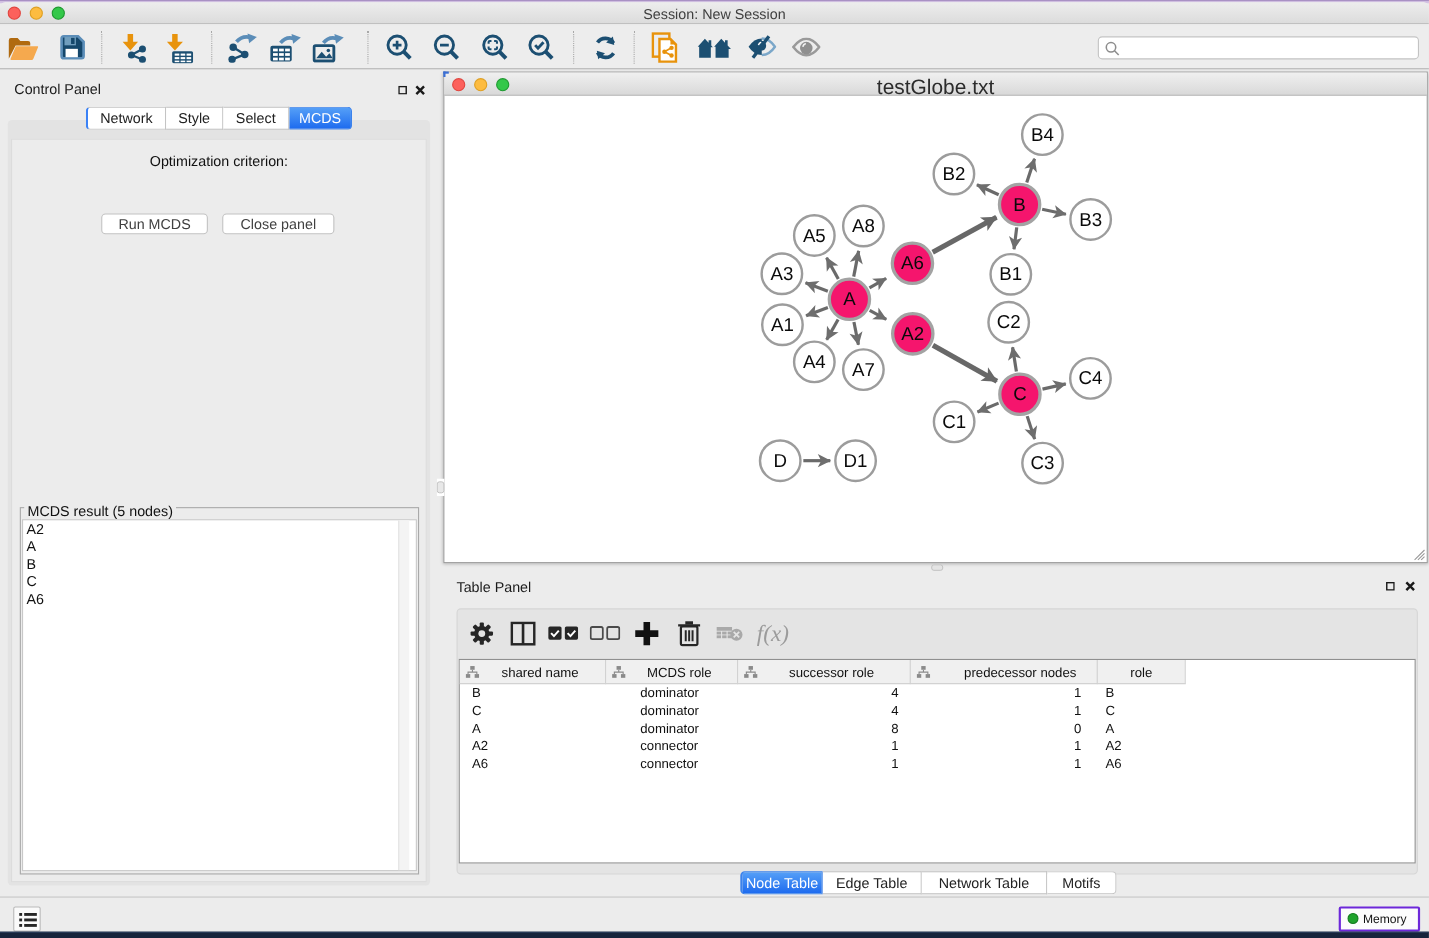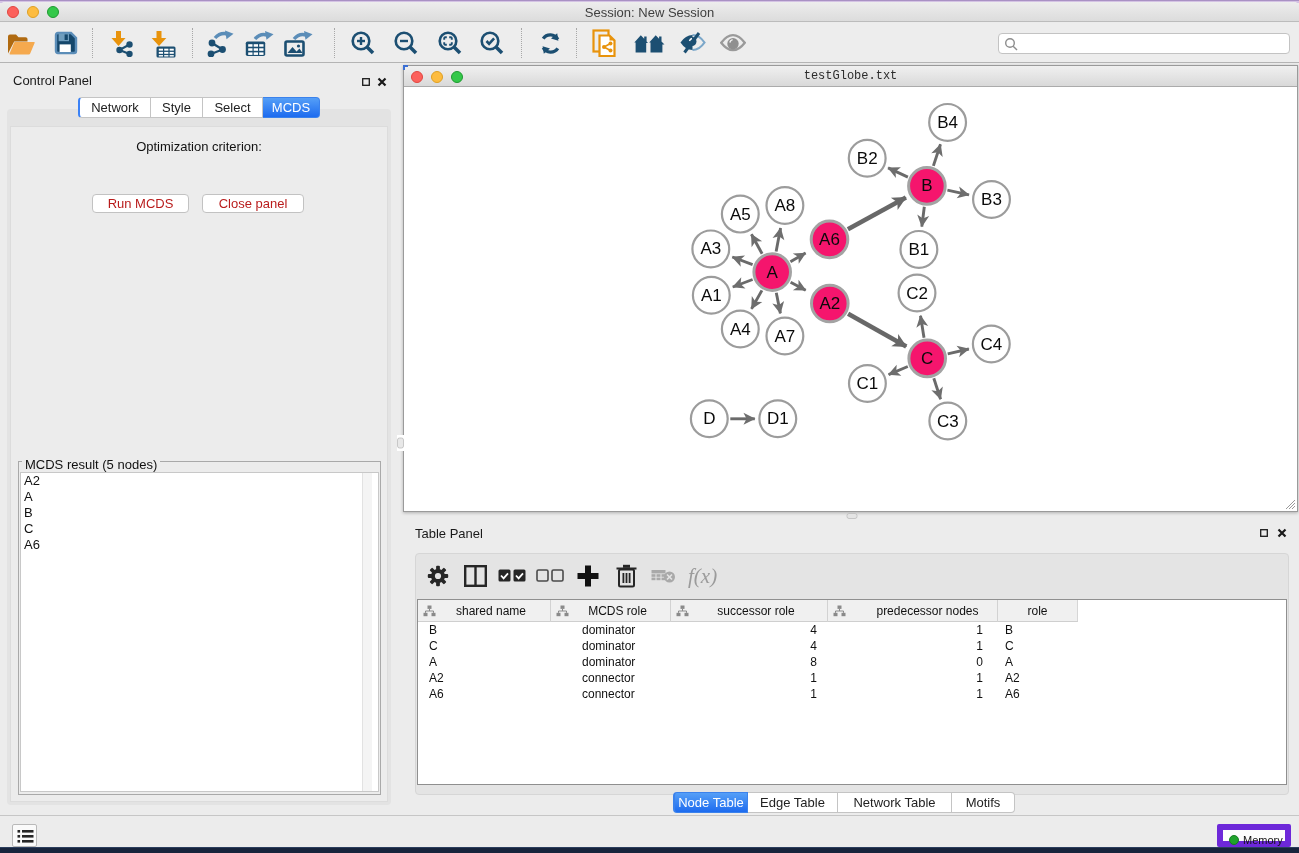--- a/index.html
+++ b/index.html
@@ -22,53 +22,53 @@
 #cp-inner { position:absolute; left:3px; top:17px; right:3px; bottom:3px; background:#ececec; border:1px solid #dcdcdc; }
 .tabs { position:absolute; display:flex; height:21px; z-index:5; white-space:nowrap; }
 .tab { height:21px; line-height:20px; padding:0; background:#fff; border:1px solid #c4c4c4; border-left:none; font-size:13px; color:#222; text-align:center; }
 .tab.first { border-left:2px solid #3b82f6; border-radius:4px 0 0 4px; }
 .tab.last { border-radius:0 4px 4px 0; }
 .tab.sel { background:linear-gradient(#559ff7,#1d6bef); color:#fff; border-color:#3b82ec; }
 #cp-tabs { left:78px; top:95px; }
 #opt-label { position:absolute; left:0; width:398px; top:137px; text-align:center; font-size:13px; color:#111; }
 #dropdown { position:absolute; left:43px; top:158px; width:311px; height:21px; background:#fff; border:1px solid #b9b9b9; border-radius:5px; font-size:13px; color:#111; text-align:center; line-height:19px; }
 #dd-spin { position:absolute; right:-1px; top:-1px; width:17px; height:21px; background:linear-gradient(#4d9ef8,#156bf2); border-radius:0 5px 5px 0; }
-.btn { position:absolute; height:19px; background:#fff; border:1px solid #c2c2c2; border-radius:4px; font-size:13px; color:#b91c1c; text-align:center; line-height:17px; }
+.btn { position:absolute; height:19px; background:#fff; border:1px solid #c2c2c2; border-radius:4px; font-size:13px; color:#404040; text-align:center; line-height:17px; }
 #fieldset { position:absolute; left:18px; top:459px; width:363px; height:334px; border:1px solid #a9a9a9; }
 #fs-legend { position:absolute; left:3px; top:-5px; background:#ececec; padding:0 3px; font-size:13px; color:#111; }
 #listbox { position:absolute; left:1px; top:10px; width:359px; height:320px; background:#fff; border:1px solid #c8c8c8; font-size:13px; color:#111; }
 #listbox .sb { position:absolute; right:6px; top:0; width:10px; height:100%; background:#f4f4f4; border-left:1px solid #e2e2e2; }
 #listbox ul { list-style:none; padding:0 0 0 3px; }
 #listbox li { height:16px; line-height:16px; }
 
 #netwin { position:absolute; left:403px; top:63px; width:895px; height:447px; background:#fff; border:1px solid #9a9a9a; box-shadow:0 1px 3px rgba(0,0,0,0.25); }
 #net-titlebar { position:absolute; top:0; left:0; right:0; height:21px; background:linear-gradient(#f0f0f0,#d9d9d9); border-bottom:1px solid #ababab; }
 #net-titlebar .t1 { left:7px; top:5px; background:#fc615c; border:0.5px solid #e14640;}
 #net-titlebar .t2 { left:27px; top:5px; background:#fdbc40; border:0.5px solid #dfa023;}
 #net-titlebar .t3 { left:47px; top:5px; background:#34c84a; border:0.5px solid #1f9a31;}
-#net-titlebar .title { position:absolute; top:3px; left:0; right:0; text-align:center; font-size:12px; color:#2c2c2c;font-family:Liberation Mono, monospace; }
+#net-titlebar .title { position:absolute; top:3px; left:0; right:0; text-align:center; font-size:19px; color:#2c2c2c; }
 #graph { position:absolute; left:0; top:21px; }
 .nlab { font-size:17px; fill:#0a0a0a; }
 .thin { stroke:#6a6a6a; stroke-width:2.9; }
 .thick { stroke:#686868; stroke-width:4.6; }
 #grip-br { position:absolute; right:1px; bottom:1px; width:12px; height:12px; }
 
 #tp-title { position:absolute; left:415px; top:524px; font-size:13px; color:#1a1a1a; }
 #tp-pane { position:absolute; left:415px; top:551px; width:874px; height:242px; background:#e4e4e4; border-radius:4px; border:1px solid #d6d6d6; }
 #tp-toolbar { position:absolute; left:0; top:0; right:0; height:45px; }
 #tp-table { position:absolute; left:1px; top:45px; width:870px; height:186px; background:#fff; border:1px solid #8f8f8f; }
 #thead { position:absolute; left:0; top:0; width:660px; height:22px; background:#f0f0f0; border-bottom:1px solid #cfcfcf; border-right:1px solid #d6d6d6; }
 .thcell { position:absolute; top:0; height:22px; border-right:1px solid #d2d2d2; font-size:12px; color:#111; text-align:center; line-height:22px; }
 .trow { position:absolute; font-size:12px; color:#111; height:16px; line-height:16px; }
 .num { position:absolute; text-align:right; }
 #tp-tabs { left:673px; top:790px; }
 
 #statusbar { position:absolute; left:0; top:813px; width:1299px; height:34px; background:#ececec; border-top:1px solid #c6c6c6; }
 #listbtn { position:absolute; left:12px; top:8px; width:25px; height:23px; background:#fafafa; border:1px solid #b9b9b9; border-radius:2px; }
-#membtn { position:absolute; right:8px; top:8px; width:74px; height:23px; background:#fcfcfc; border:6px solid #6d28d9; border-radius:2px; font-size:11px; color:#111; line-height:21px; }
+#membtn { position:absolute; right:8px; top:8px; width:74px; height:23px; background:#fcfcfc; border:2px solid #6d28d9; border-radius:2px; font-size:11px; color:#111; line-height:21px; }
 #membtn .dot { display:inline-block; width:10px; height:10px; border-radius:50%; background:#1fa32c; border:1px solid #157d20; margin:0 4px -1px 6px; }
 #desktop-bottom { position:absolute; left:0; top:847px; width:1299px; height:6px; background:#17243c; border-top:1px solid #2c3f5e; }
 .icon { position:absolute; }
 </style></head>
 <body>
 <div id="desktop-top"></div>
 <div id="mainwin">
 <div id="titlebar">
   <div class="tl t1"></div>
       <div class="tl t2"></div>

